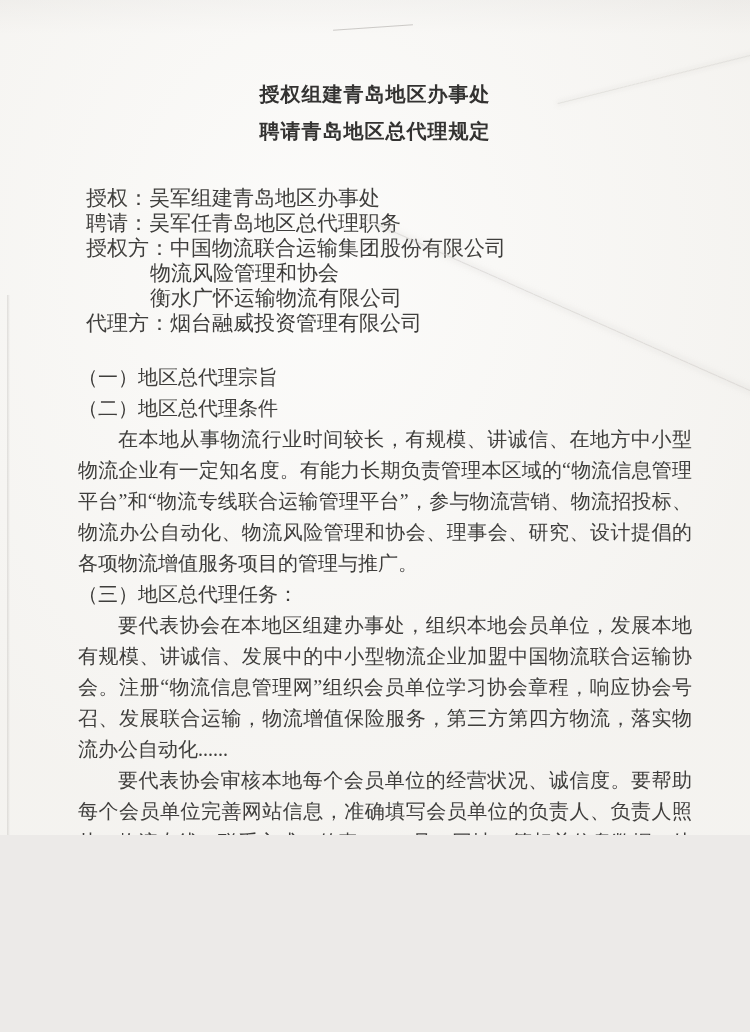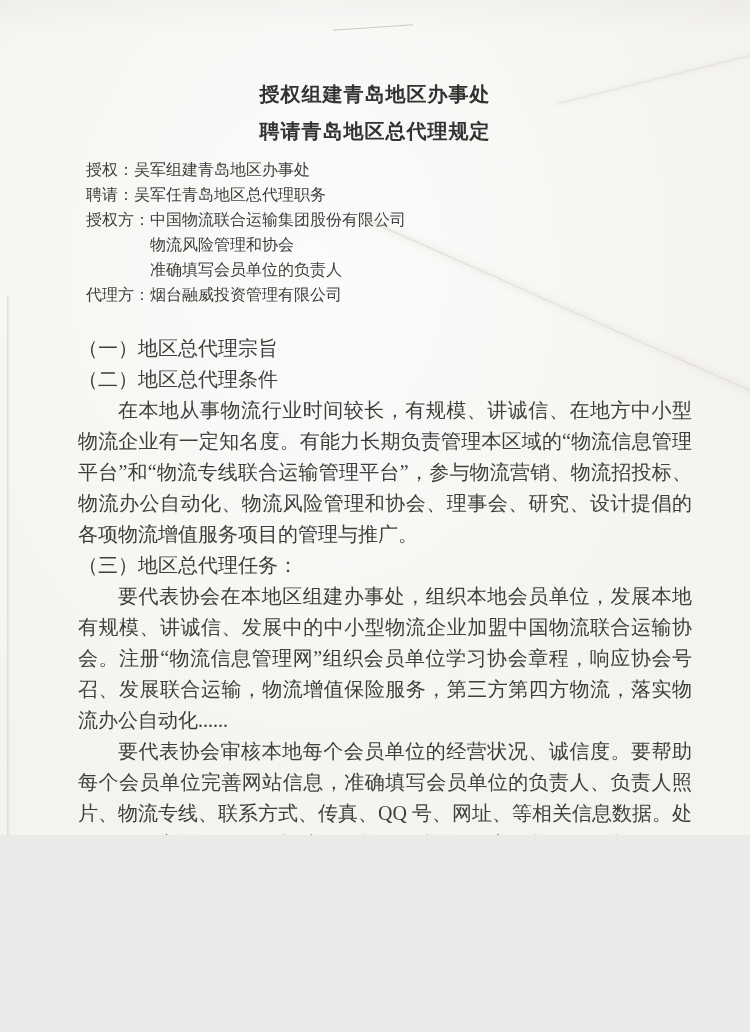--- a/index.html
+++ b/index.html
@@ -57,22 +57,22 @@
   .doc-title {
     margin: 76px 0 0 0;
     text-align: center;
     font-size: 20px;
     font-weight: bold;
     line-height: 37px;
     color: #333231;
     letter-spacing: 1px;
   }
   .info-block {
-    margin: 7px 58px 0 86px;
-    font-size: 16px;
+    margin: 36px 58px 0 86px;
+    font-size: 21px;
     line-height: 25px;
   }
   .info-line { white-space: nowrap; }
   .info-line.indent { padding-left: 64px; }
   .body-block {
     margin: 26px 58px 0 78px;
     font-size: 20px;
     line-height: 31px;
     text-align: justify;
   }
@@ -109,21 +109,21 @@
     <div class="info-line">
       <span>聘请：</span><span>吴军任青岛地区总代理职务</span>
     </div>
     <div class="info-line">
       <span>授权方：</span><span>中国物流联合运输集团股份有限公司</span>
     </div>
     <div class="info-line indent">
       <span>物流风险管理和协会</span>
     </div>
     <div class="info-line indent">
-      <span>准确填写会员单位的负责人</span>
+      <span>衡水广怀运输物流有限公司</span>
     </div>
     <div class="info-line">
       <span>代理方：</span><span>烟台融威投资管理有限公司</span>
     </div>
   </div>
 
   <div class="body-block">
     <p class="heading">（一）地区总代理宗旨</p>
     <p class="heading">（二）地区总代理条件</p>
     <p class="para">在本地从事物流行业时间较长，有规模、讲诚信、在地方中小型物流企业有一定知名度。有能力长期负责管理本区域的“物流信息管理平台”和“物流专线联合运输管理平台”，参与物流营销、物流招投标、物流办公自动化、物流风险管理和协会、理事会、研究、设计提倡的各项物流增值服务项目的管理与推广。</p>

